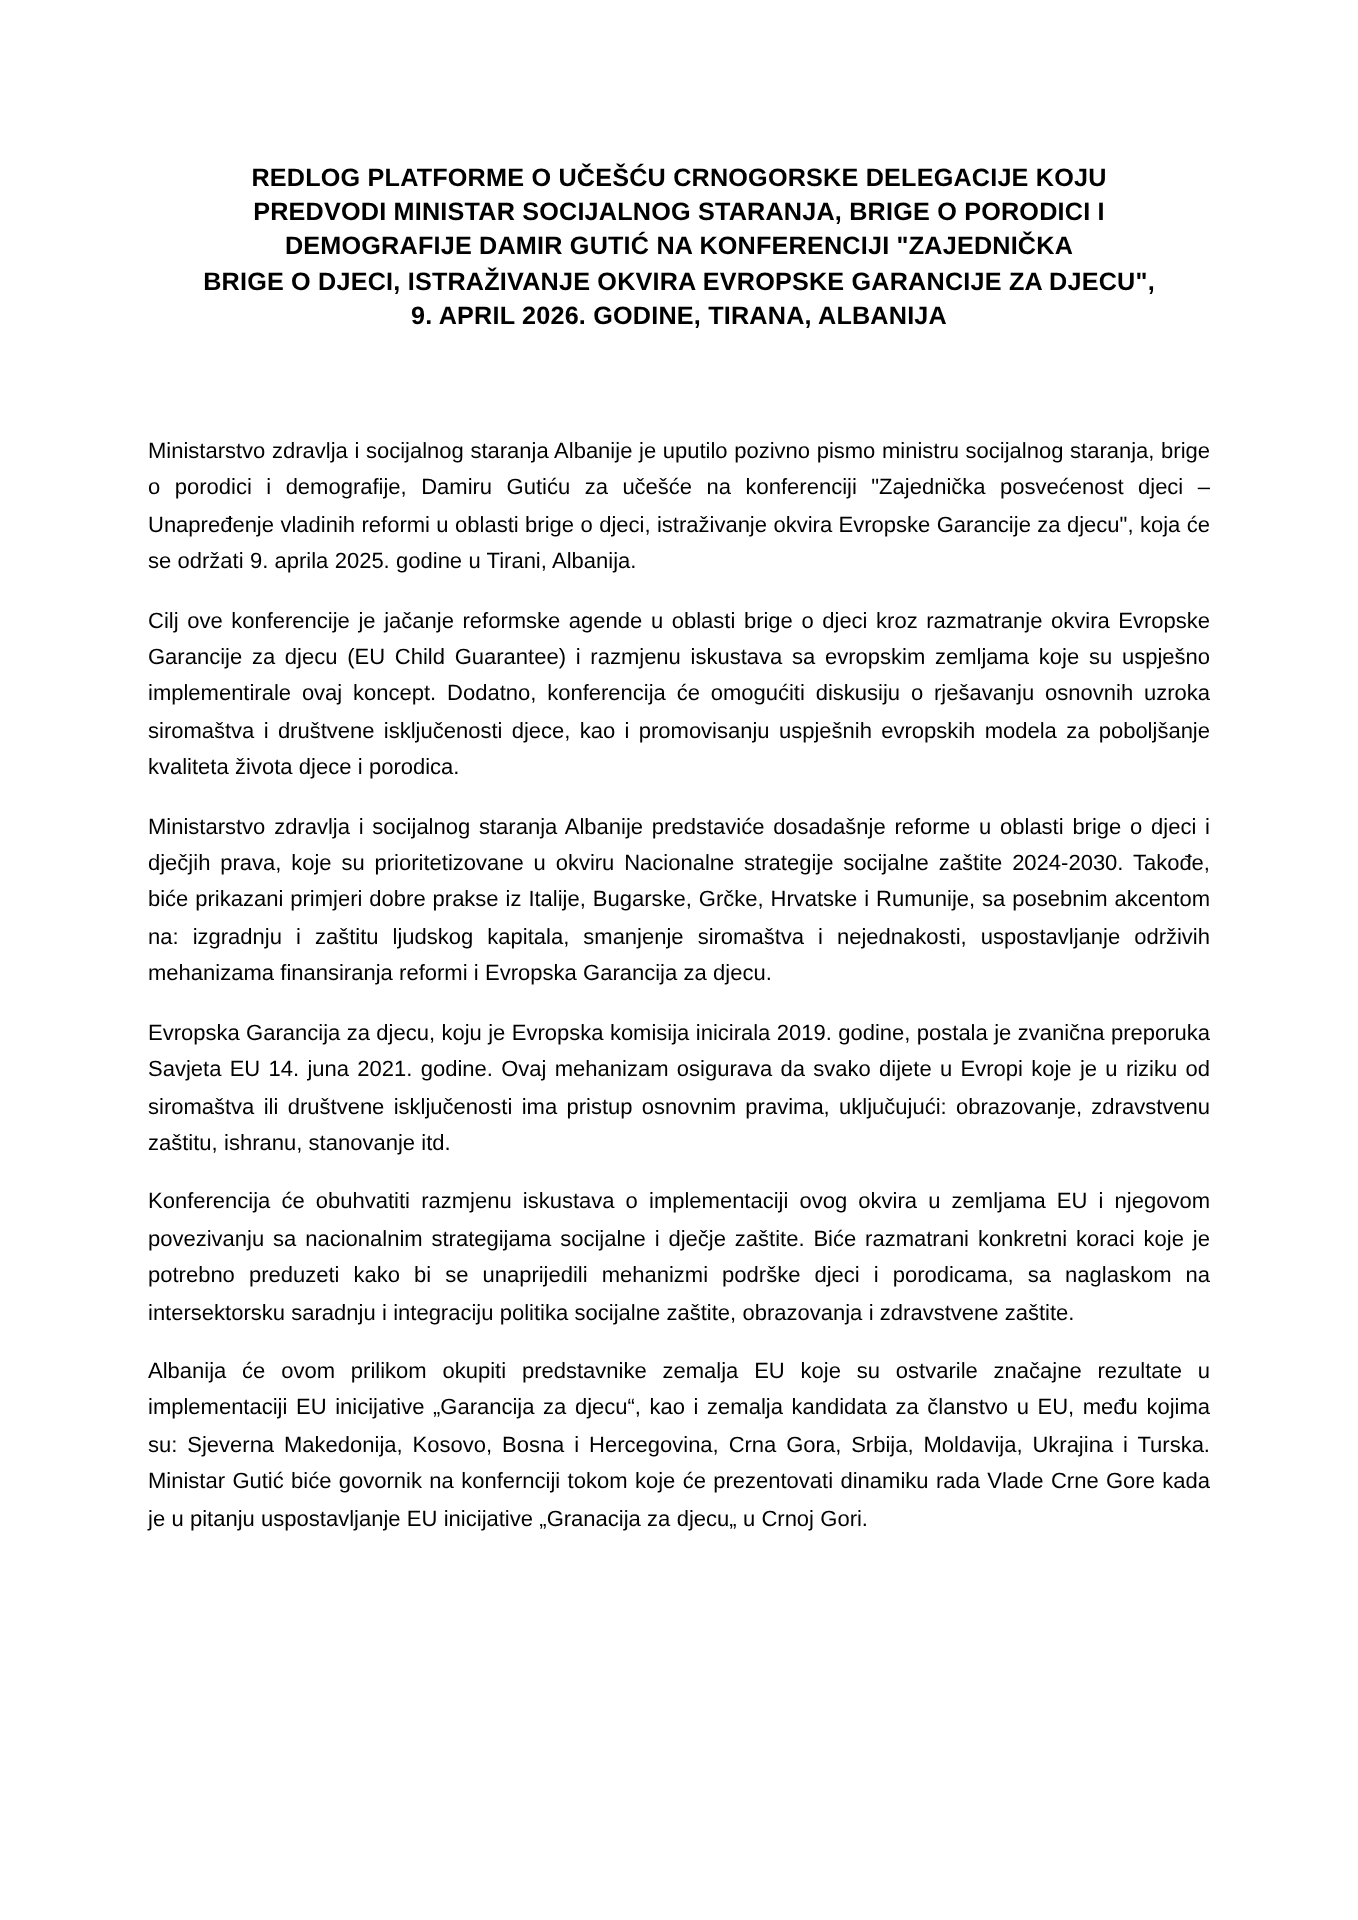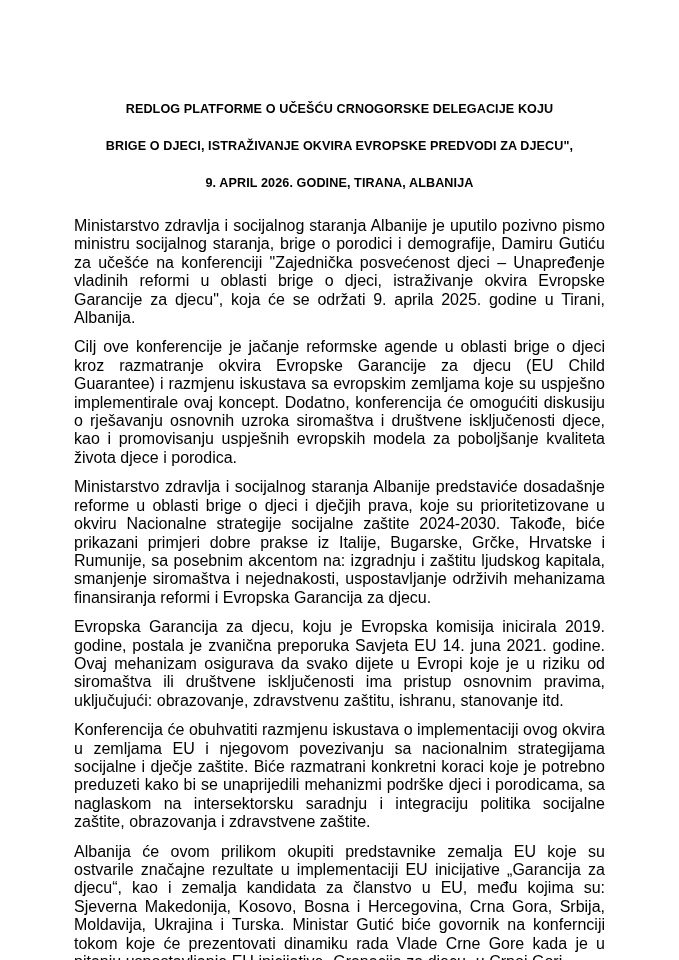--- a/index.html
+++ b/index.html
@@ -30,49 +30,50 @@
     width: 531px;
     text-align: center;
     font-weight: bold;
     font-size: 12.6px;
     line-height: 17.2px;
     letter-spacing: 0.1px;
   }
   .doc-title .tline {
     display: block;
     white-space: nowrap;
-    margin-top: 20px;
   }
   .body-block {
     position: absolute;
     left: 74px;
     top: 217px;
     width: 531px;
   }
   p.para {
     margin: 0 0 11px 0;
-    font-size: 16px;
+    font-size: 11px;
     line-height: 18.4px;
     text-align: justify;
     text-justify: inter-word;
     hyphens: none;
     word-spacing: 0.1px;
   }
   p.para:last-child {
     margin-bottom: 0;
   }
 </style>
 </head>
 <body>
 
 <div class="page">
 
   <div class="doc-title">
     <span class="tline">REDLOG PLATFORME O UČEŠĆU CRNOGORSKE DELEGACIJE KOJU</span>
-    <span class="tline">BRIGE O DJECI, ISTRAŽIVANJE OKVIRA EVROPSKE PREDVODI ZA DJECU",</span>
+    <span class="tline">PREDVODI MINISTAR SOCIJALNOG STARANJA, BRIGE O PORODICI I</span>
+    <span class="tline">DEMOGRAFIJE DAMIR GUTIĆ NA KONFERENCIJI "ZAJEDNIČKA</span>
+    <span class="tline">BRIGE O DJECI, ISTRAŽIVANJE OKVIRA EVROPSKE GARANCIJE ZA DJECU",</span>
     <span class="tline">9. APRIL 2026. GODINE, TIRANA, ALBANIJA</span>
   </div>
 
   <div class="body-block">
     <p class="para">Ministarstvo zdravlja i socijalnog staranja Albanije je uputilo pozivno pismo ministru socijalnog staranja, brige o porodici i demografije, Damiru Gutiću za učešće na konferenciji "Zajednička posvećenost djeci – Unapređenje vladinih reformi u oblasti brige o djeci, istraživanje okvira Evropske Garancije za djecu", koja će se održati 9. aprila 2025. godine u Tirani, Albanija.</p>
     <p class="para">Cilj ove konferencije je jačanje reformske agende u oblasti brige o djeci kroz razmatranje okvira Evropske Garancije za djecu (EU Child Guarantee) i razmjenu iskustava sa evropskim zemljama koje su uspješno implementirale ovaj koncept. Dodatno, konferencija će omogućiti diskusiju o rješavanju osnovnih uzroka siromaštva i društvene isključenosti djece, kao i promovisanju uspješnih evropskih modela za poboljšanje kvaliteta života djece i porodica.</p>
     <p class="para">Ministarstvo zdravlja i socijalnog staranja Albanije predstaviće dosadašnje reforme u oblasti brige o djeci i dječjih prava, koje su prioritetizovane u okviru Nacionalne strategije socijalne zaštite 2024-2030. Takođe, biće prikazani primjeri dobre prakse iz Italije, Bugarske, Grčke, Hrvatske i Rumunije, sa posebnim akcentom na: izgradnju i zaštitu ljudskog kapitala, smanjenje siromaštva i nejednakosti, uspostavljanje održivih mehanizama finansiranja reformi i Evropska Garancija za djecu.</p>
     <p class="para">Evropska Garancija za djecu, koju je Evropska komisija inicirala 2019. godine, postala je zvanična preporuka Savjeta EU 14. juna 2021. godine. Ovaj mehanizam osigurava da svako dijete u Evropi koje je u riziku od siromaštva ili društvene isključenosti ima pristup osnovnim pravima, uključujući: obrazovanje, zdravstvenu zaštitu, ishranu, stanovanje itd.</p>
     <p class="para">Konferencija će obuhvatiti razmjenu iskustava o implementaciji ovog okvira u zemljama EU i njegovom povezivanju sa nacionalnim strategijama socijalne i dječje zaštite. Biće razmatrani konkretni koraci koje je potrebno preduzeti kako bi se unaprijedili mehanizmi podrške djeci i porodicama, sa naglaskom na intersektorsku saradnju i integraciju politika socijalne zaštite, obrazovanja i zdravstvene zaštite.</p>
     <p class="para">Albanija će ovom prilikom okupiti predstavnike zemalja EU koje su ostvarile značajne rezultate u implementaciji EU inicijative „Garancija za djecu“, kao i zemalja kandidata za članstvo u EU, među kojima su: Sjeverna Makedonija, Kosovo, Bosna i Hercegovina, Crna Gora, Srbija, Moldavija, Ukrajina i Turska. Ministar Gutić biće govornik na konfernciji tokom koje će prezentovati dinamiku rada Vlade Crne Gore kada je u pitanju uspostavljanje EU inicijative „Granacija za djecu„ u Crnoj Gori.</p>

